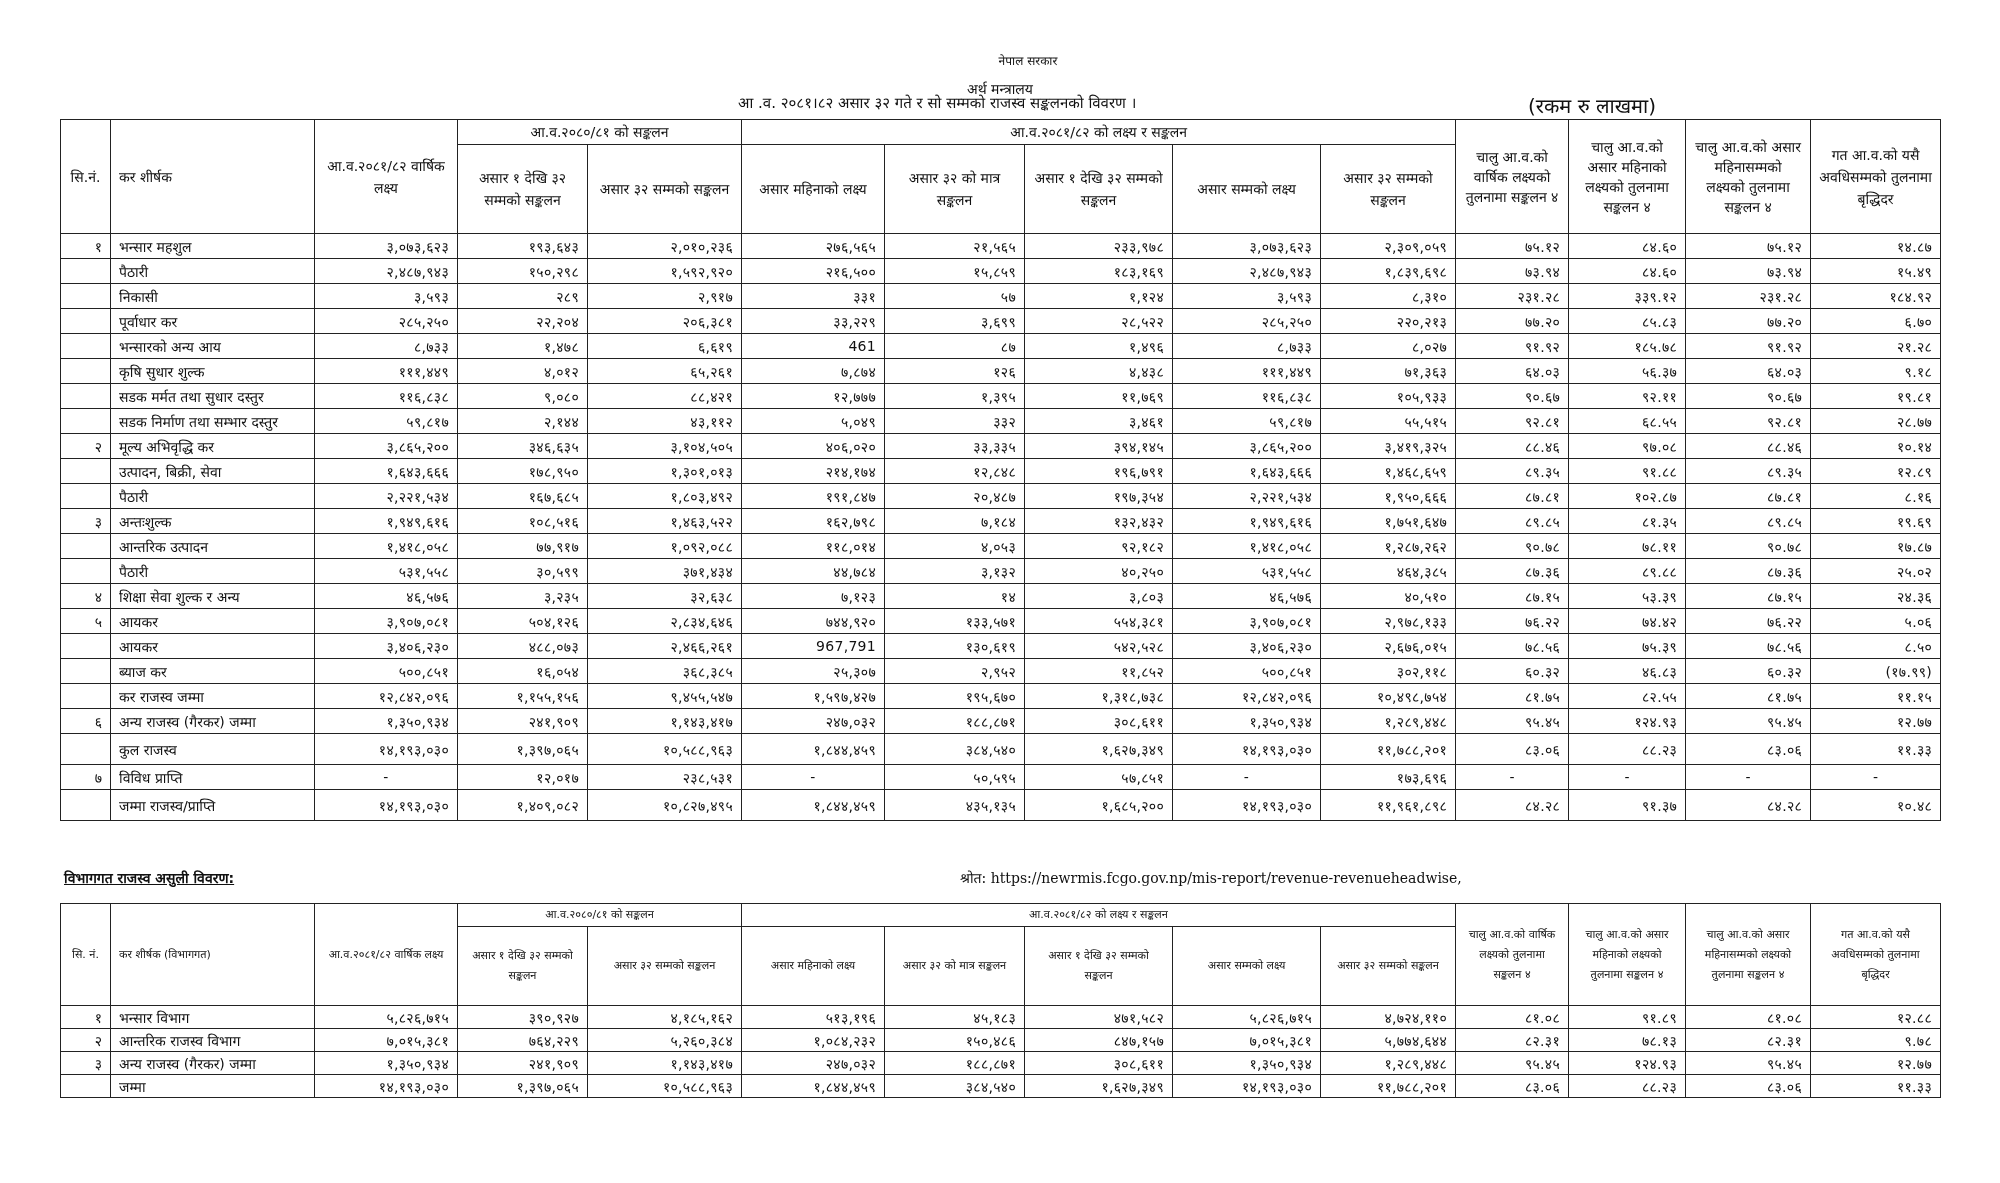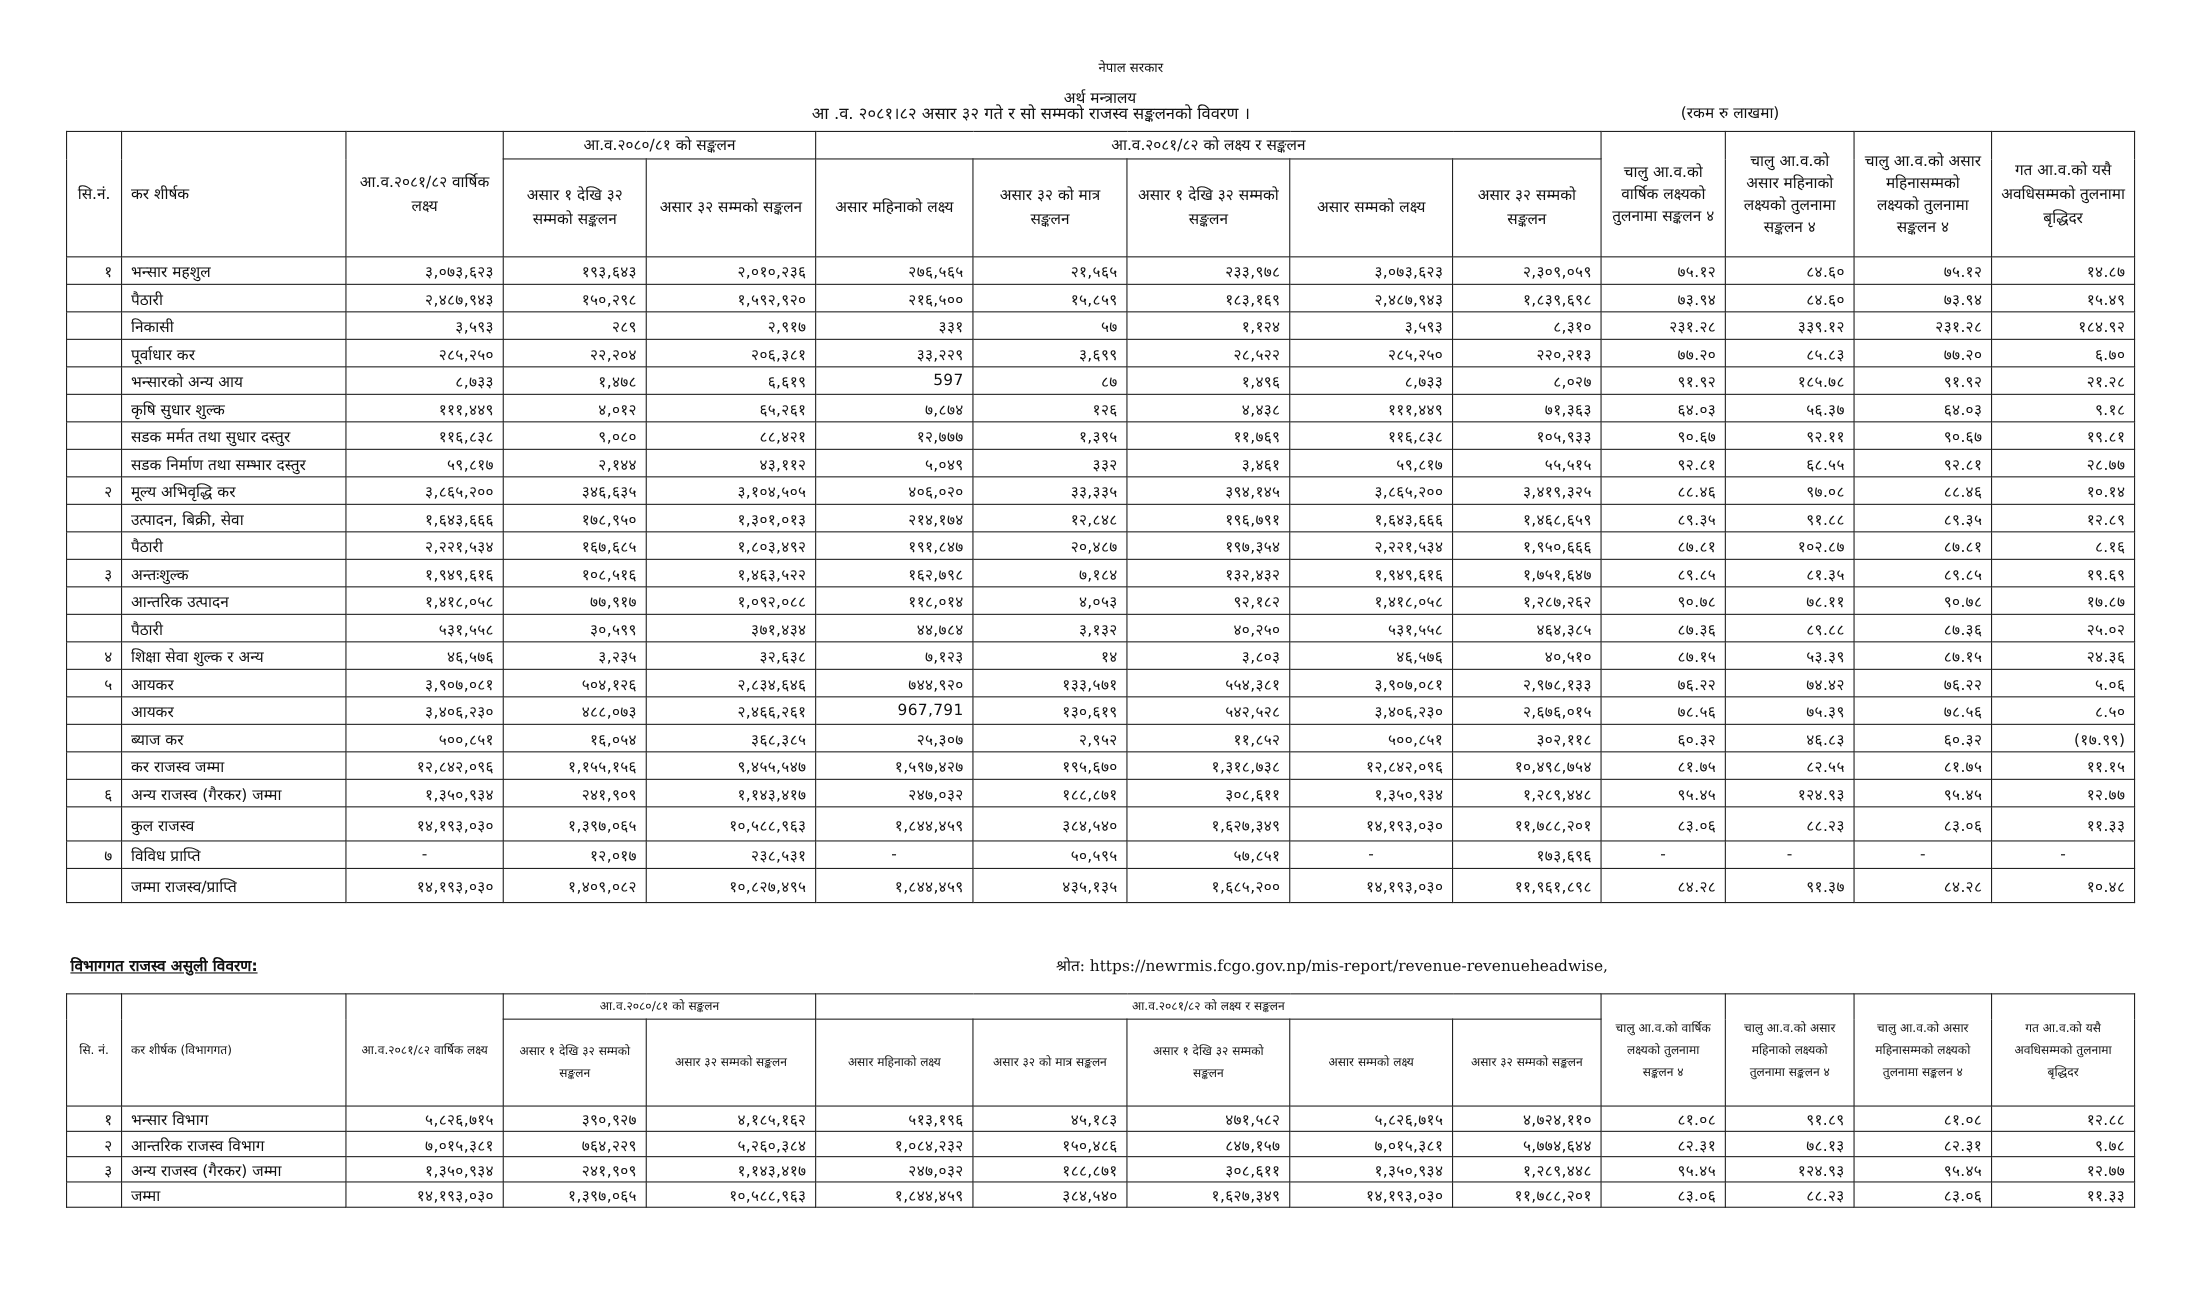--- a/index.html
+++ b/index.html
@@ -4,21 +4,21 @@
   <style>
     html, body { margin: 0; padding: 0; background: #ffffff; }
     body {
       width: 2000px; height: 1183px; overflow: hidden; position: relative;
       font-family: "DejaVu Sans", sans-serif; color: #111;
     }
     .hdr { position: absolute; left: 0; width: 2000px; text-align: center; font-size: 13px; }
     .hdr.l1 { top: 52px; font-size: 12px; padding-left: 28px; }
     .hdr.l2 { top: 79px; font-size: 14px; }
     .hdr.l3 { top: 92px; font-size: 15px; text-align: right; left: 738px; width: auto; }
-    .unit { position: absolute; top: 92px; left: 1528px; font-size: 14px; }
+    .unit { position: absolute; top: 92px; left: 1528px; font-size: 20px; }
 
     table { border-collapse: collapse; position: absolute; left: 60px; table-layout: fixed; }
     td, th { border: 1.5px solid #222; padding: 0 8px; font-weight: normal; }
     #t1 { top: 119px; width: 1880px; }
     #t2 { top: 903px; width: 1880px; }
     th { font-size: 13px; line-height: 22px; }
     #t1 th { font-size: 14px; }
     th.small { font-size: 11px; line-height: 20px; }
     #t1 td { height: 24px; font-size: 14px; }
     #t1 tr.tall td { height: 30px; }
@@ -152,21 +152,21 @@
         <td class="num">८५.८३</td>
         <td class="num">७७.२०</td>
         <td class="num">६.७०</td>
       </tr>
       <tr>
         <td class="sn"></td>
         <td class="label">भन्सारको अन्य आय</td>
         <td class="num">८,७३३</td>
         <td class="num">१,४७८</td>
         <td class="num">६,६१९</td>
-        <td class="num">597</td>
+        <td class="num">461</td>
         <td class="num">८७</td>
         <td class="num">१,४९६</td>
         <td class="num">८,७३३</td>
         <td class="num">८,०२७</td>
         <td class="num">९१.९२</td>
         <td class="num">१८५.७८</td>
         <td class="num">९१.९२</td>
         <td class="num">२१.२८</td>
       </tr>
       <tr>

